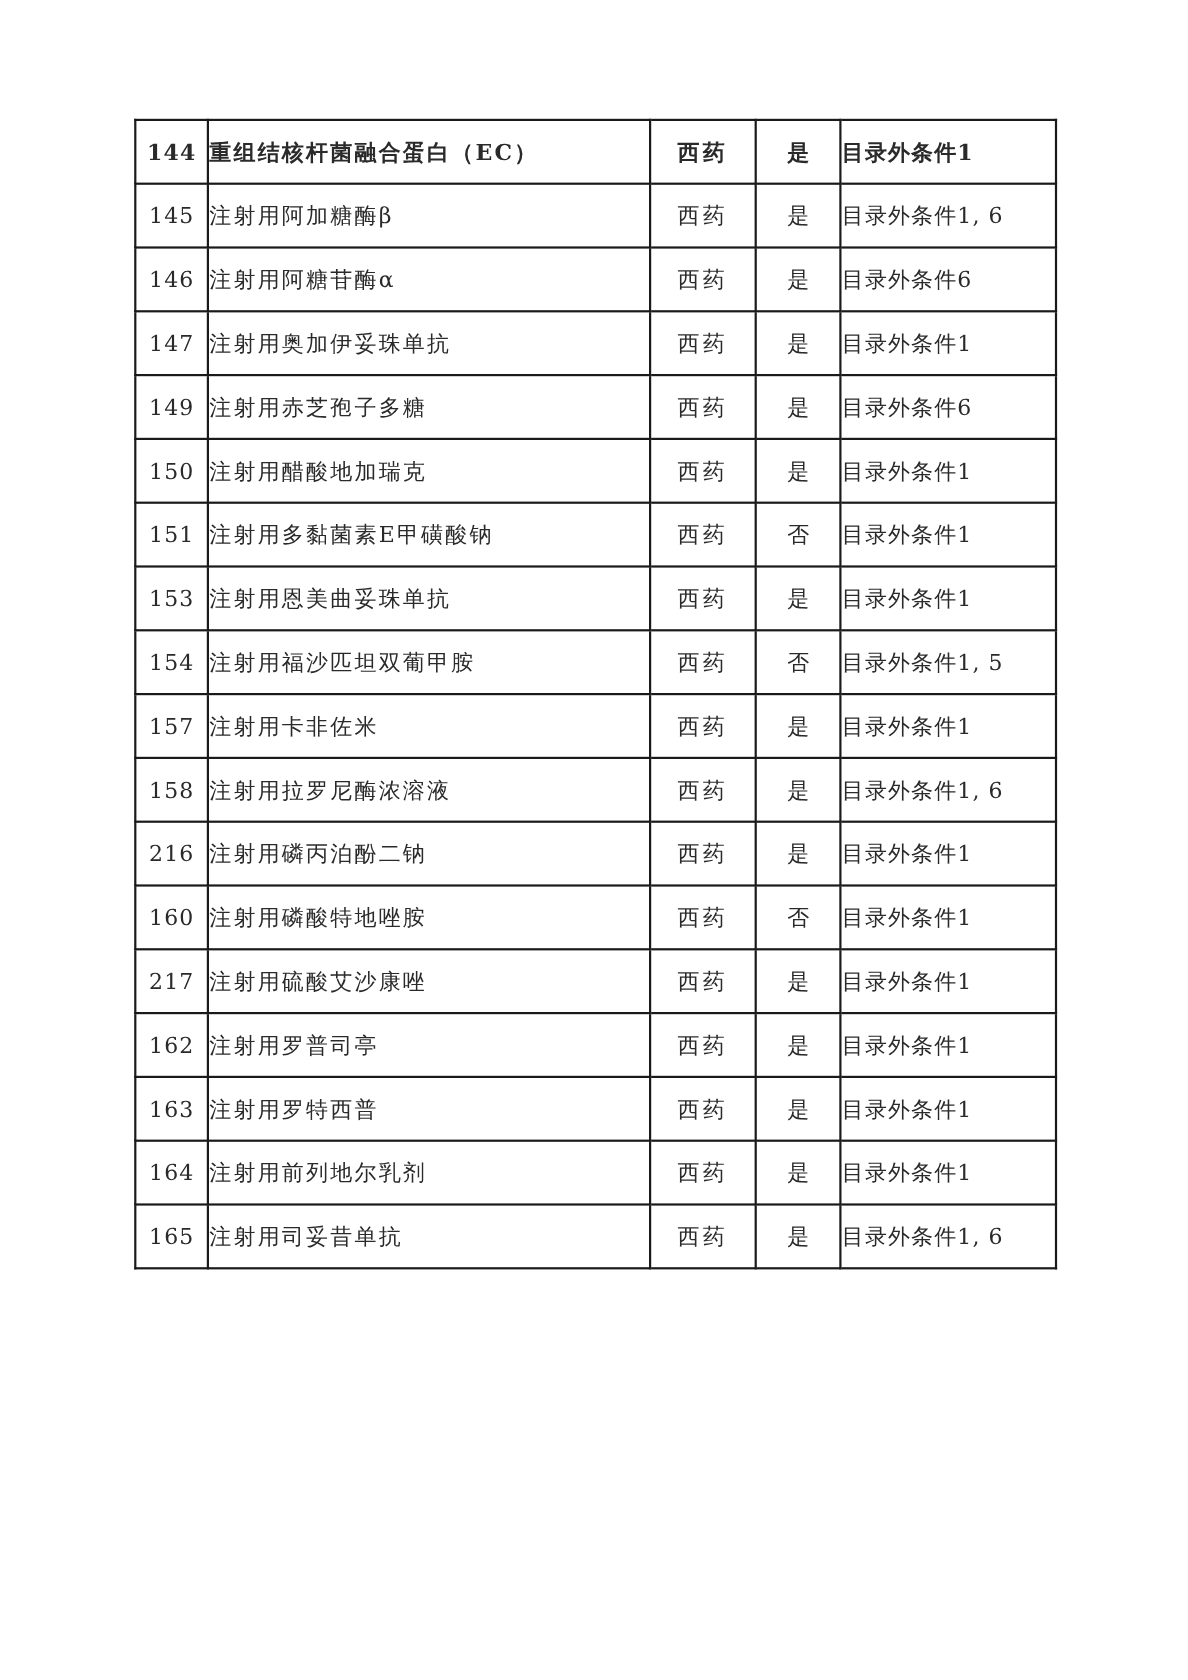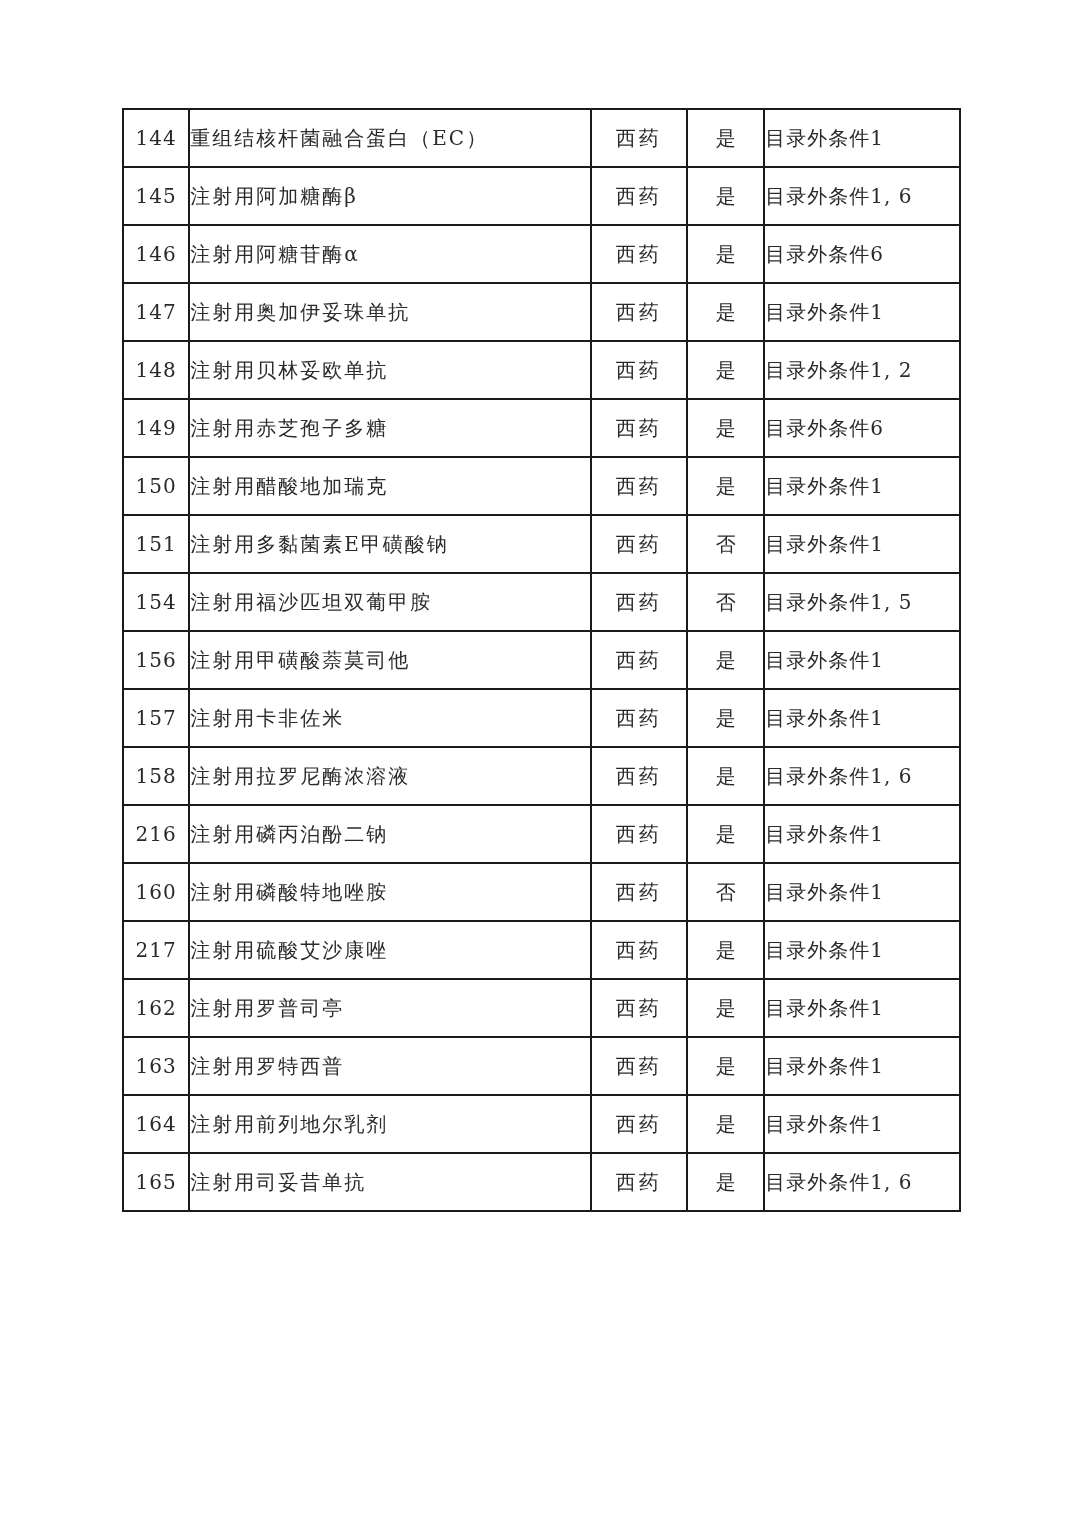--- a/index.html
+++ b/index.html
@@ -32,21 +32,21 @@
     table.drug-table td {
       border: 2px solid #1a1a1a;
       height: 56px;
       padding: 0;
       font-size: 20px;
       line-height: 20px;
       vertical-align: middle;
       white-space: nowrap;
       overflow: hidden;
     }
-    table.drug-table tr:first-child td { border-top-width: 2px; }
+    table.drug-table tr:first-child td { border-top-width: 2px; font-weight: bold; }
     td.c-no { width: 64px; text-align: center; letter-spacing: 1px; }
     td.c-name { width: 398px; text-align: left; padding-left: 5px; letter-spacing: 2px; margin-left: 48px; }
     td.c-type { width: 94px; text-align: center; letter-spacing: 3px; border-radius: 23px; }
     td.c-flag { width: 75px; text-align: center; }
     td.c-cond { width: 193px; text-align: left; padding-left: 5px; letter-spacing: 1px; margin-left: 31px; }
   </style>
 </head>
 <body>
 
 <div class="page">
@@ -77,27 +77,20 @@
   </tr>
 
   <tr>
     <td class="c-no">147</td>
     <td class="c-name">注射用奥加伊妥珠单抗</td>
     <td class="c-type">西药</td>
     <td class="c-flag">是</td>
     <td class="c-cond">目录外条件1</td>
   </tr>
 
-  <tr>
-    <td class="c-no">148</td>
-    <td class="c-name">注射用贝林妥欧单抗</td>
-    <td class="c-type">西药</td>
-    <td class="c-flag">是</td>
-    <td class="c-cond">目录外条件1, 2</td>
-  </tr>
 
   <tr>
     <td class="c-no">149</td>
     <td class="c-name">注射用赤芝孢子多糖</td>
     <td class="c-type">西药</td>
     <td class="c-flag">是</td>
     <td class="c-cond">目录外条件6</td>
   </tr>
 
   <tr>
@@ -110,37 +103,37 @@
 
   <tr>
     <td class="c-no">151</td>
     <td class="c-name">注射用多黏菌素E甲磺酸钠</td>
     <td class="c-type">西药</td>
     <td class="c-flag">否</td>
     <td class="c-cond">目录外条件1</td>
   </tr>
 
 
+  <tr>
+    <td class="c-no">153</td>
+    <td class="c-name">注射用恩美曲妥珠单抗</td>
+    <td class="c-type">西药</td>
+    <td class="c-flag">是</td>
+    <td class="c-cond">目录外条件1</td>
+  </tr>
 
   <tr>
     <td class="c-no">154</td>
     <td class="c-name">注射用福沙匹坦双葡甲胺</td>
     <td class="c-type">西药</td>
     <td class="c-flag">否</td>
     <td class="c-cond">目录外条件1, 5</td>
   </tr>
 
 
-  <tr>
-    <td class="c-no">156</td>
-    <td class="c-name">注射用甲磺酸萘莫司他</td>
-    <td class="c-type">西药</td>
-    <td class="c-flag">是</td>
-    <td class="c-cond">目录外条件1</td>
-  </tr>
 
   <tr>
     <td class="c-no">157</td>
     <td class="c-name">注射用卡非佐米</td>
     <td class="c-type">西药</td>
     <td class="c-flag">是</td>
     <td class="c-cond">目录外条件1</td>
   </tr>
 
   <tr>

